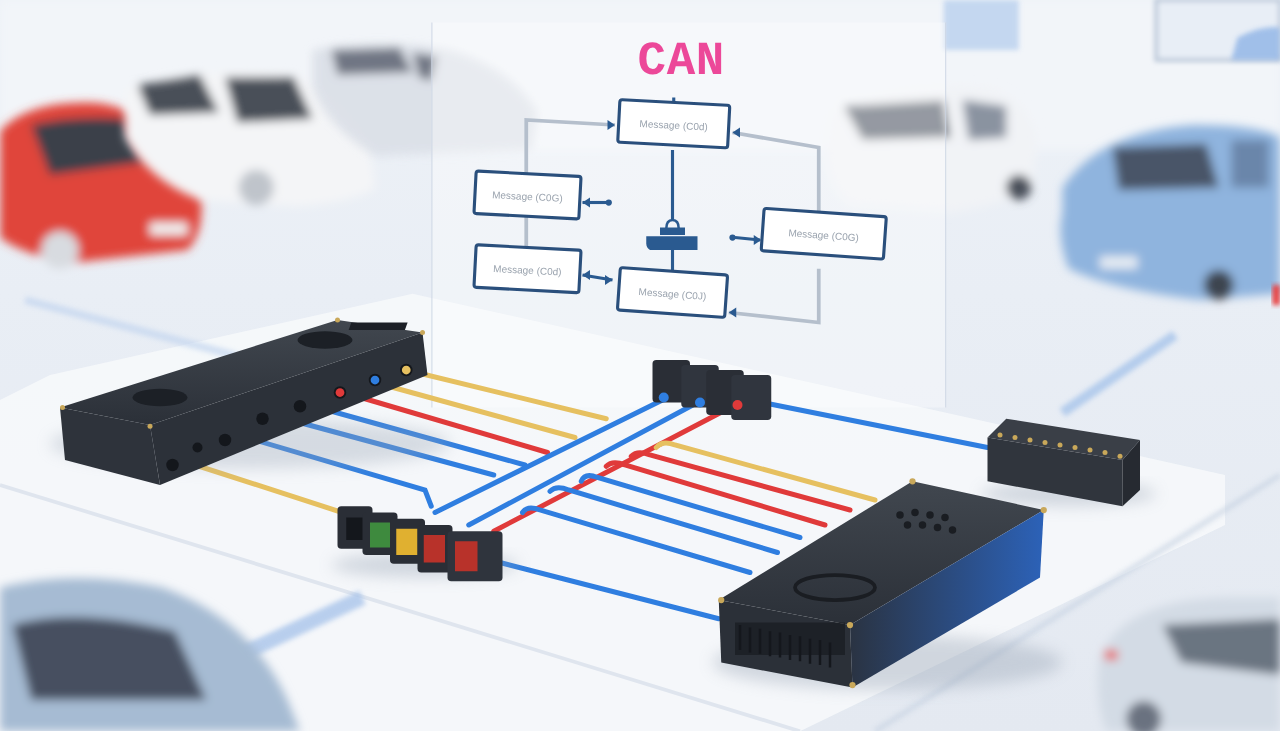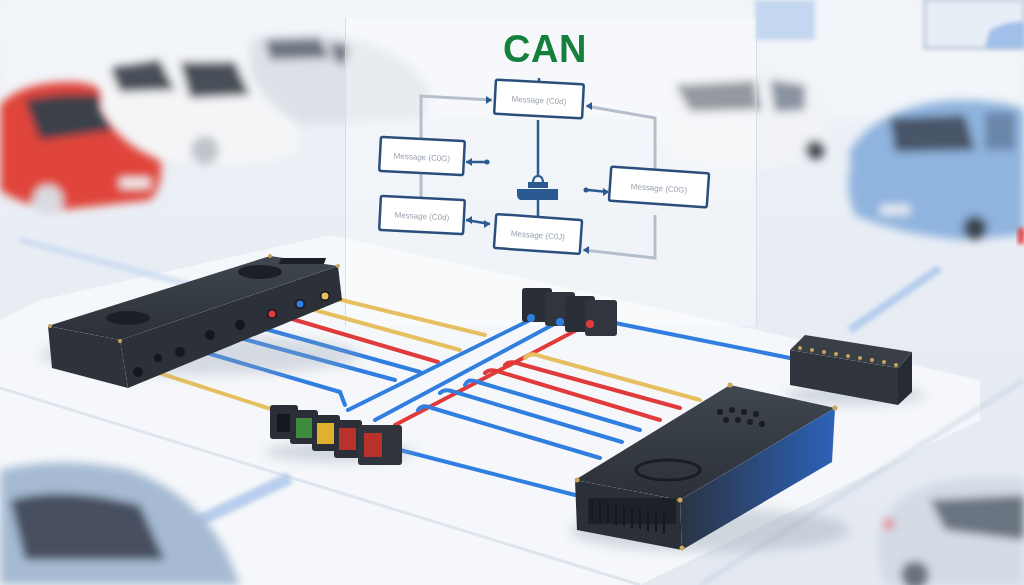--- a/index.html
+++ b/index.html
@@ -5,22 +5,22 @@
     html, body { margin: 0; padding: 0; }
     body {
       width: 1024px; height: 585px; overflow: hidden; position: relative;
       background: linear-gradient(180deg, #eef2f7 0%, #e9eef5 40%, #e4e9f1 100%);
       font-family: "Liberation Sans", sans-serif;
     }
     .scene { position: absolute; inset: 0; }
     .layer { position: absolute; left: 0; top: 0; }
     .title {
       position: absolute; left: 500px; top: 28px; width: 90px; text-align: center;
-      font-family: Liberation Sans, sans-serif; font-weight: bold; font-size: 38px;
-      color: #15803d; letter-spacing: 0.5px;
+      font-family: Liberation Mono, monospace; font-weight: bold; font-size: 38px;
+      color: #ec4899; letter-spacing: 0.5px;
     }
     .panel {
       position: absolute; left: 345px; top: 18px; width: 410px; height: 308px;
       background: rgba(255,255,255,0.35);
       border-left: 1px solid rgba(200,210,225,0.7);
       border-right: 1px solid rgba(200,210,225,0.7);
     }
   </style>
 </head>
 <body>

